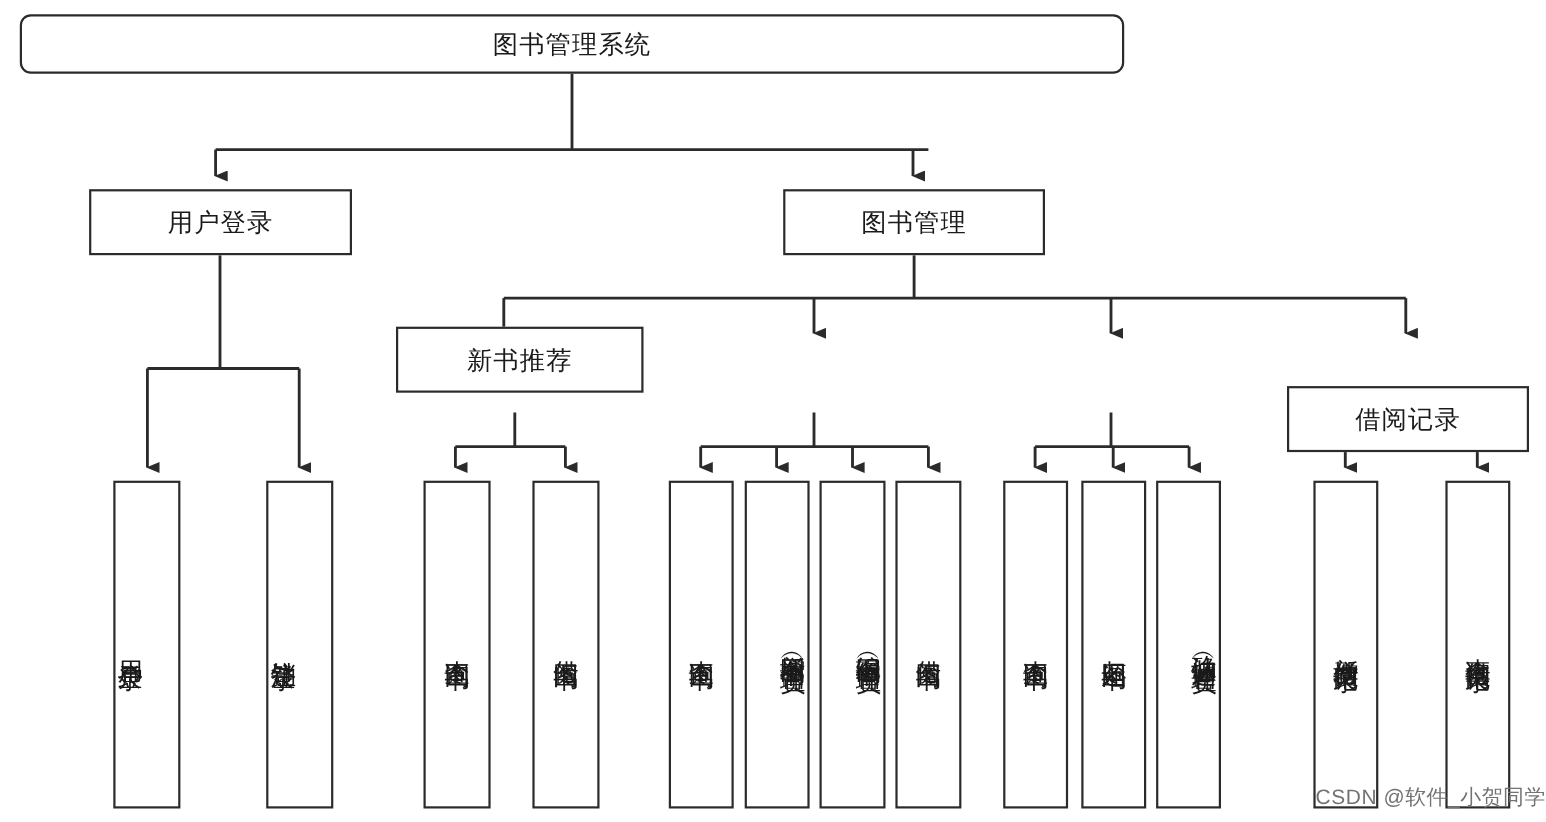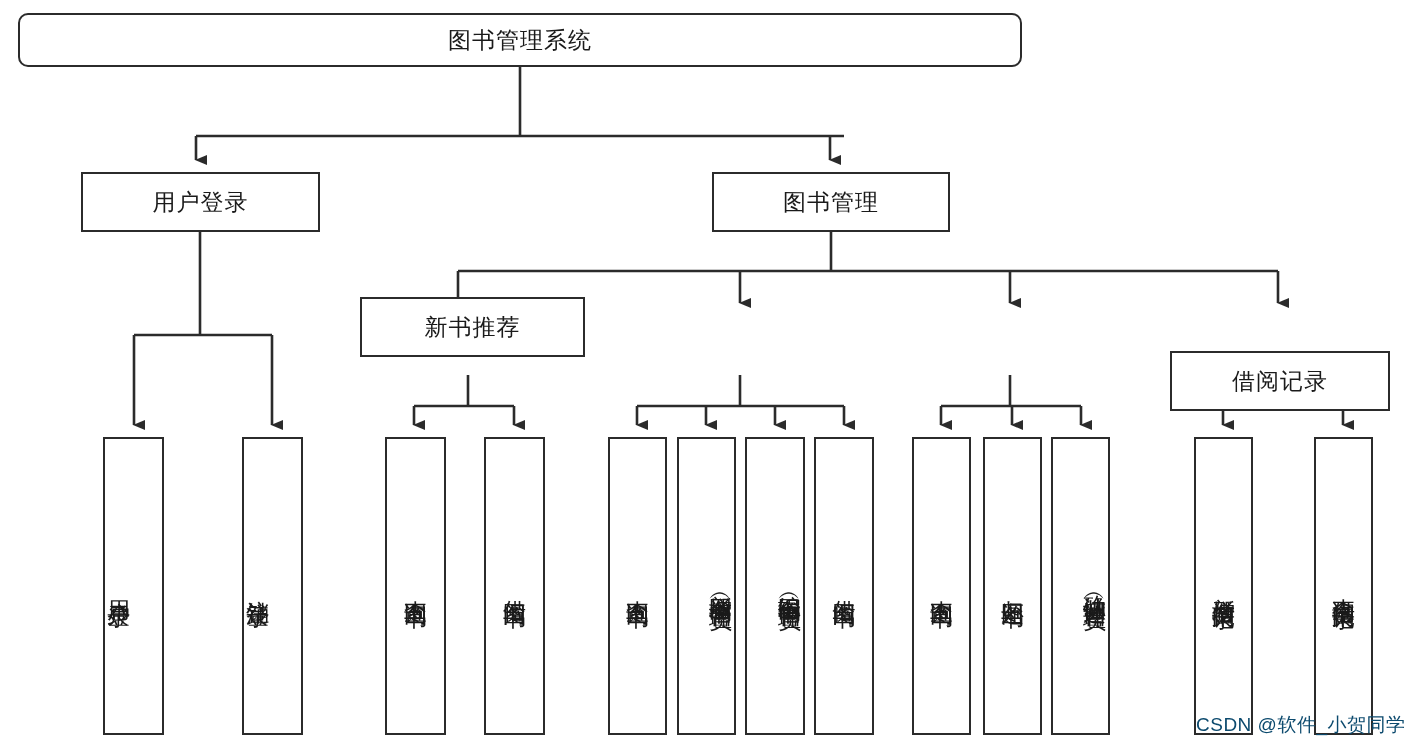--- a/index.html
+++ b/index.html
@@ -54,21 +54,21 @@
   }
   .vert-inner {
     writing-mode: vertical-rl;
     text-orientation: upright;
   }
   #watermark {
     position: absolute;
     left: 1196px;
     top: 712px;
     font-size: 19px;
-    color: #0c4a6e;
+    color: #737373;
     white-space: nowrap;
     letter-spacing: 0.5px;
     pointer-events: none;
   }
 </style>
 </head>
 <body>
 
 <div id="canvas">
 

